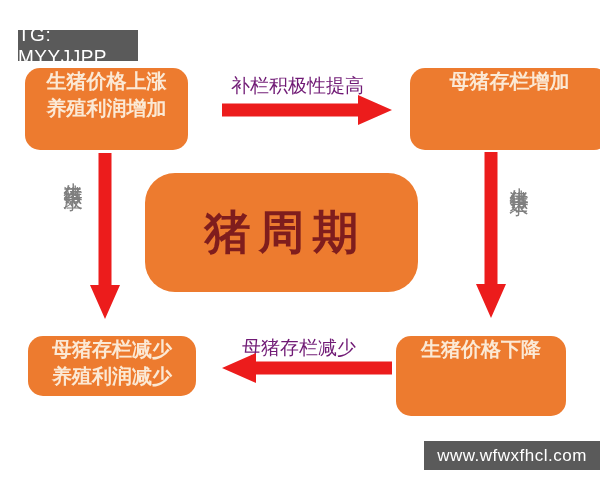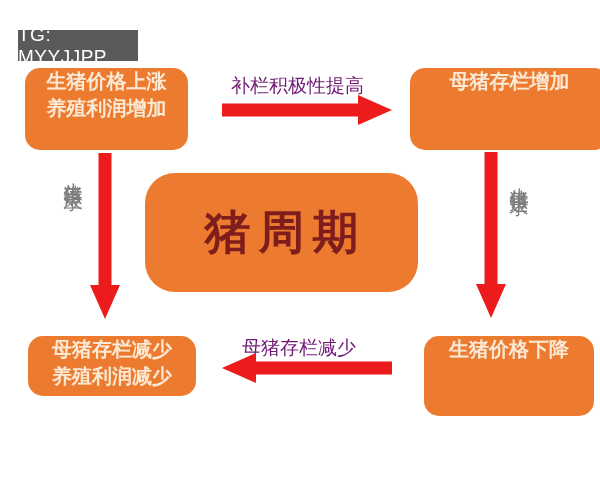--- a/index.html
+++ b/index.html
@@ -17,21 +17,21 @@
   .tag-bottom{right:0;top:441px;width:176px;height:29px;font-size:17px;}
   
   .box{
     position:absolute;background:#ED7B2F;border-radius:15px;
     display:flex;flex-direction:column;justify-content:flex-start;align-items:center;
     color:#FBE9D5;font-size:20px;font-weight:bold;
   }
   .box-tl{left:25px;top:68px;width:163px;height:82px;}
   .box-tr{left:410px;top:68px;width:199px;height:82px;}
   .box-bl{left:28px;top:336px;width:168px;height:60px;}
-  .box-br{left:424px;top:336px;width:170px;height:80px;}
+  .box-br{left:396px;top:336px;width:170px;height:80px;}
   .box-line{white-space:nowrap;}
   
   .center-box{
     position:absolute;left:145px;top:173px;width:273px;height:119px;
     background:#ED7B2F;border-radius:30px;
     display:flex;align-items:center;justify-content:center;
     color:#7f1d1d;font-size:46px;font-weight:bold;letter-spacing:8px;
   }
   .center-box span{padding-left:8px;}
   
@@ -53,20 +53,21 @@
   .arrow-bottom{left:222px;top:353px;width:170px;height:30px;}
   .arrow-left{left:90px;top:153px;width:30px;height:166px;}
   .arrow-right{left:476px;top:152px;width:30px;height:166px;}
 </style>
 </head>
 <body>
 
 <div class="canvas">
 
   <div class="tag tag-top">TG: MYYJJPP</div>
+  <div class="tag tag-bottom">www.wfwxfhcl.com</div>
 
   <div class="box box-tl">
     <div class="box-line">生猪价格上涨</div>
     <div class="box-line">养殖利润增加</div>
   </div>
   <div class="box box-tr">
     <div class="box-line">母猪存栏增加</div>
   </div>
   <div class="box box-bl">
     <div class="box-line">母猪存栏减少</div>

